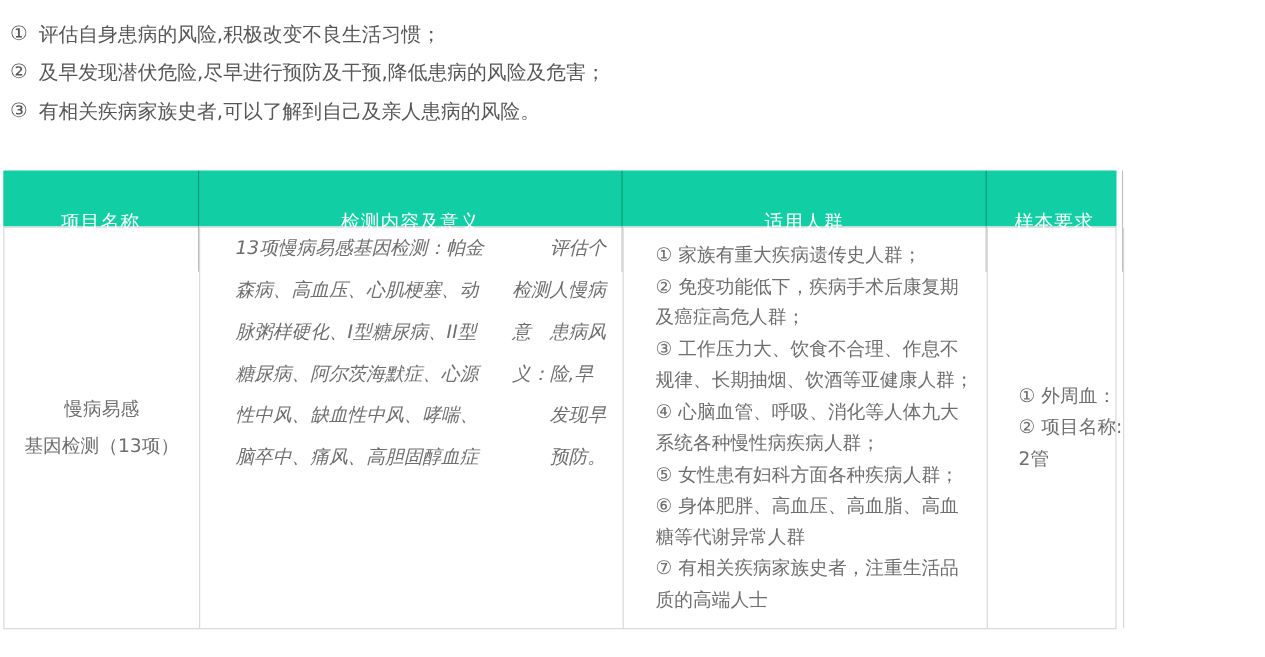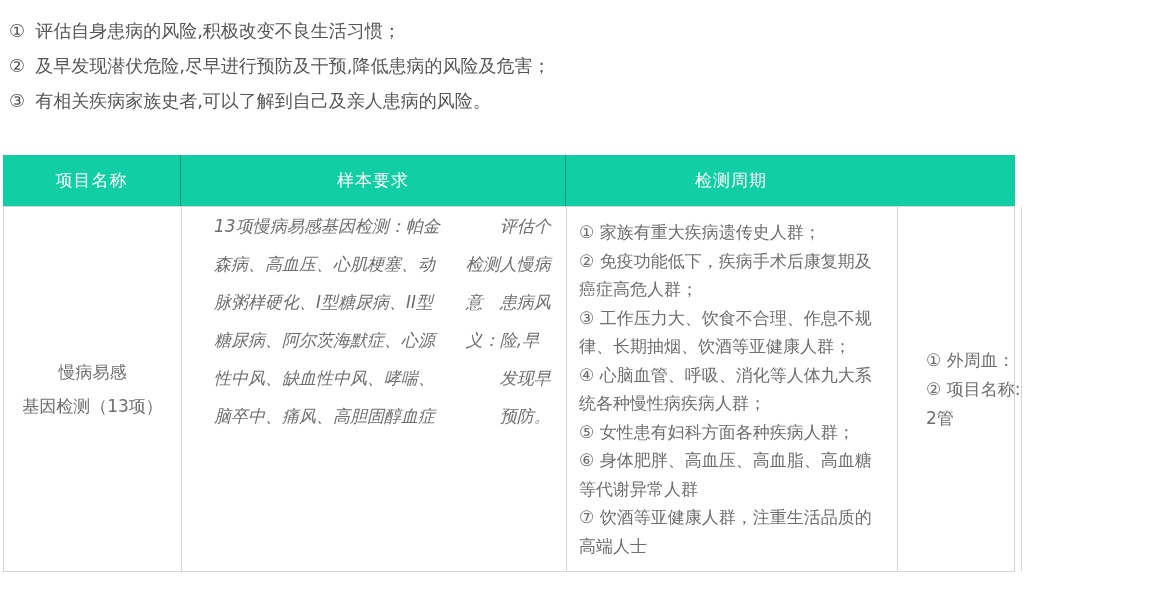--- a/index.html
+++ b/index.html
@@ -47,21 +47,21 @@
   }
   .td-content {
     display: flex; flex-direction: row; justify-content: center;
     padding: 0 14px 0 32px;
     line-height: 38px;
     font-style: italic;
   }
   .td-content .p2-title { margin-top: 38px; margin-left: 16px; }
   .td-population {
     display: flex; flex-direction: column; justify-content: center;
-    padding: 0 12px 0 12px;
+    padding: 0 12px 0 29px;
     line-height: 28.5px;
   }
   .td-sample {
     display: flex; flex-direction: column; justify-content: center;
     padding-left: 28px;
     line-height: 29px;
   }
   .td-period { display: flex; align-items: flex-end; justify-content: center; }
 </style>
 </head>
@@ -79,20 +79,22 @@
   <div class="intro-line">
     <span class="intro-num">③</span>
     <span>有相关疾病家族史者,可以了解到自己及亲人患病的风险。</span>
   </div>
 </div>
 
 <div class="tbl">
 
   <div class="thead">
     <div class="th">项目名称</div>
+    <div class="th">检测内容及意义</div>
+    <div class="th">适用人群</div>
     <div class="th">样本要求</div>
     <div class="th">检测周期</div>
   </div>
 
   <div class="tbody">
 
     <div class="td td-project">
       <div>慢病易感</div>
       <div>基因检测（13项）</div>
     </div>
@@ -103,21 +105,21 @@
       <div>评估个人慢病患病风险,早发现早预防。</div>
     </div>
 
     <div class="td td-population">
       <div>① 家族有重大疾病遗传史人群；</div>
       <div>② 免疫功能低下，疾病手术后康复期及癌症高危人群；</div>
       <div>③ 工作压力大、饮食不合理、作息不规律、长期抽烟、饮酒等亚健康人群；</div>
       <div>④ 心脑血管、呼吸、消化等人体九大系统各种慢性病疾病人群；</div>
       <div>⑤ 女性患有妇科方面各种疾病人群；</div>
       <div>⑥ 身体肥胖、高血压、高血脂、高血糖等代谢异常人群</div>
-      <div>⑦ 饮酒等亚健康人群，注重生活品质的高端人士</div>
+      <div>⑦ 有相关疾病家族史者，注重生活品质的高端人士</div>
     </div>
 
     <div class="td td-sample">
       <div>① 外周血：</div>
       <div>② 项目名称:</div>
       <div>2管</div>
     </div>
 
     <div class="td td-period">
       <span>7个工作日</span>

